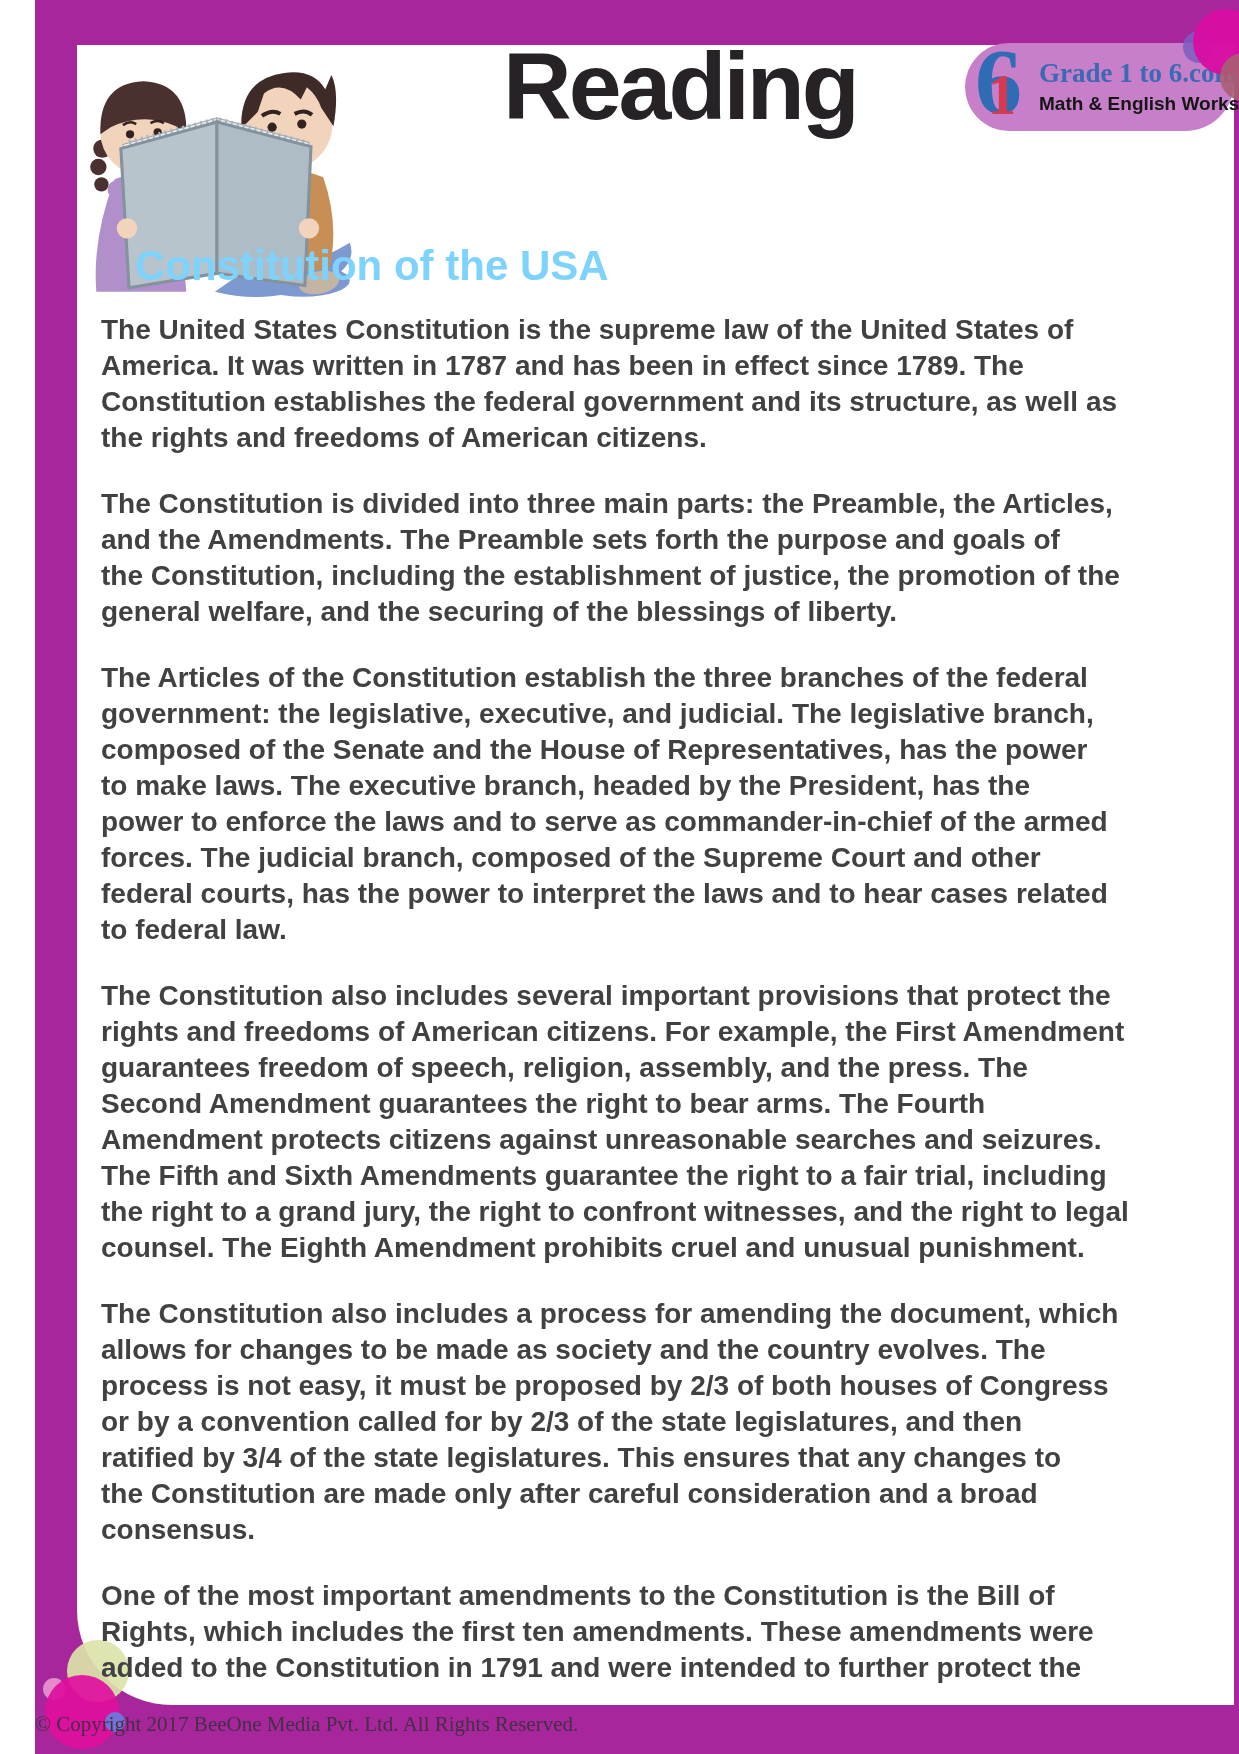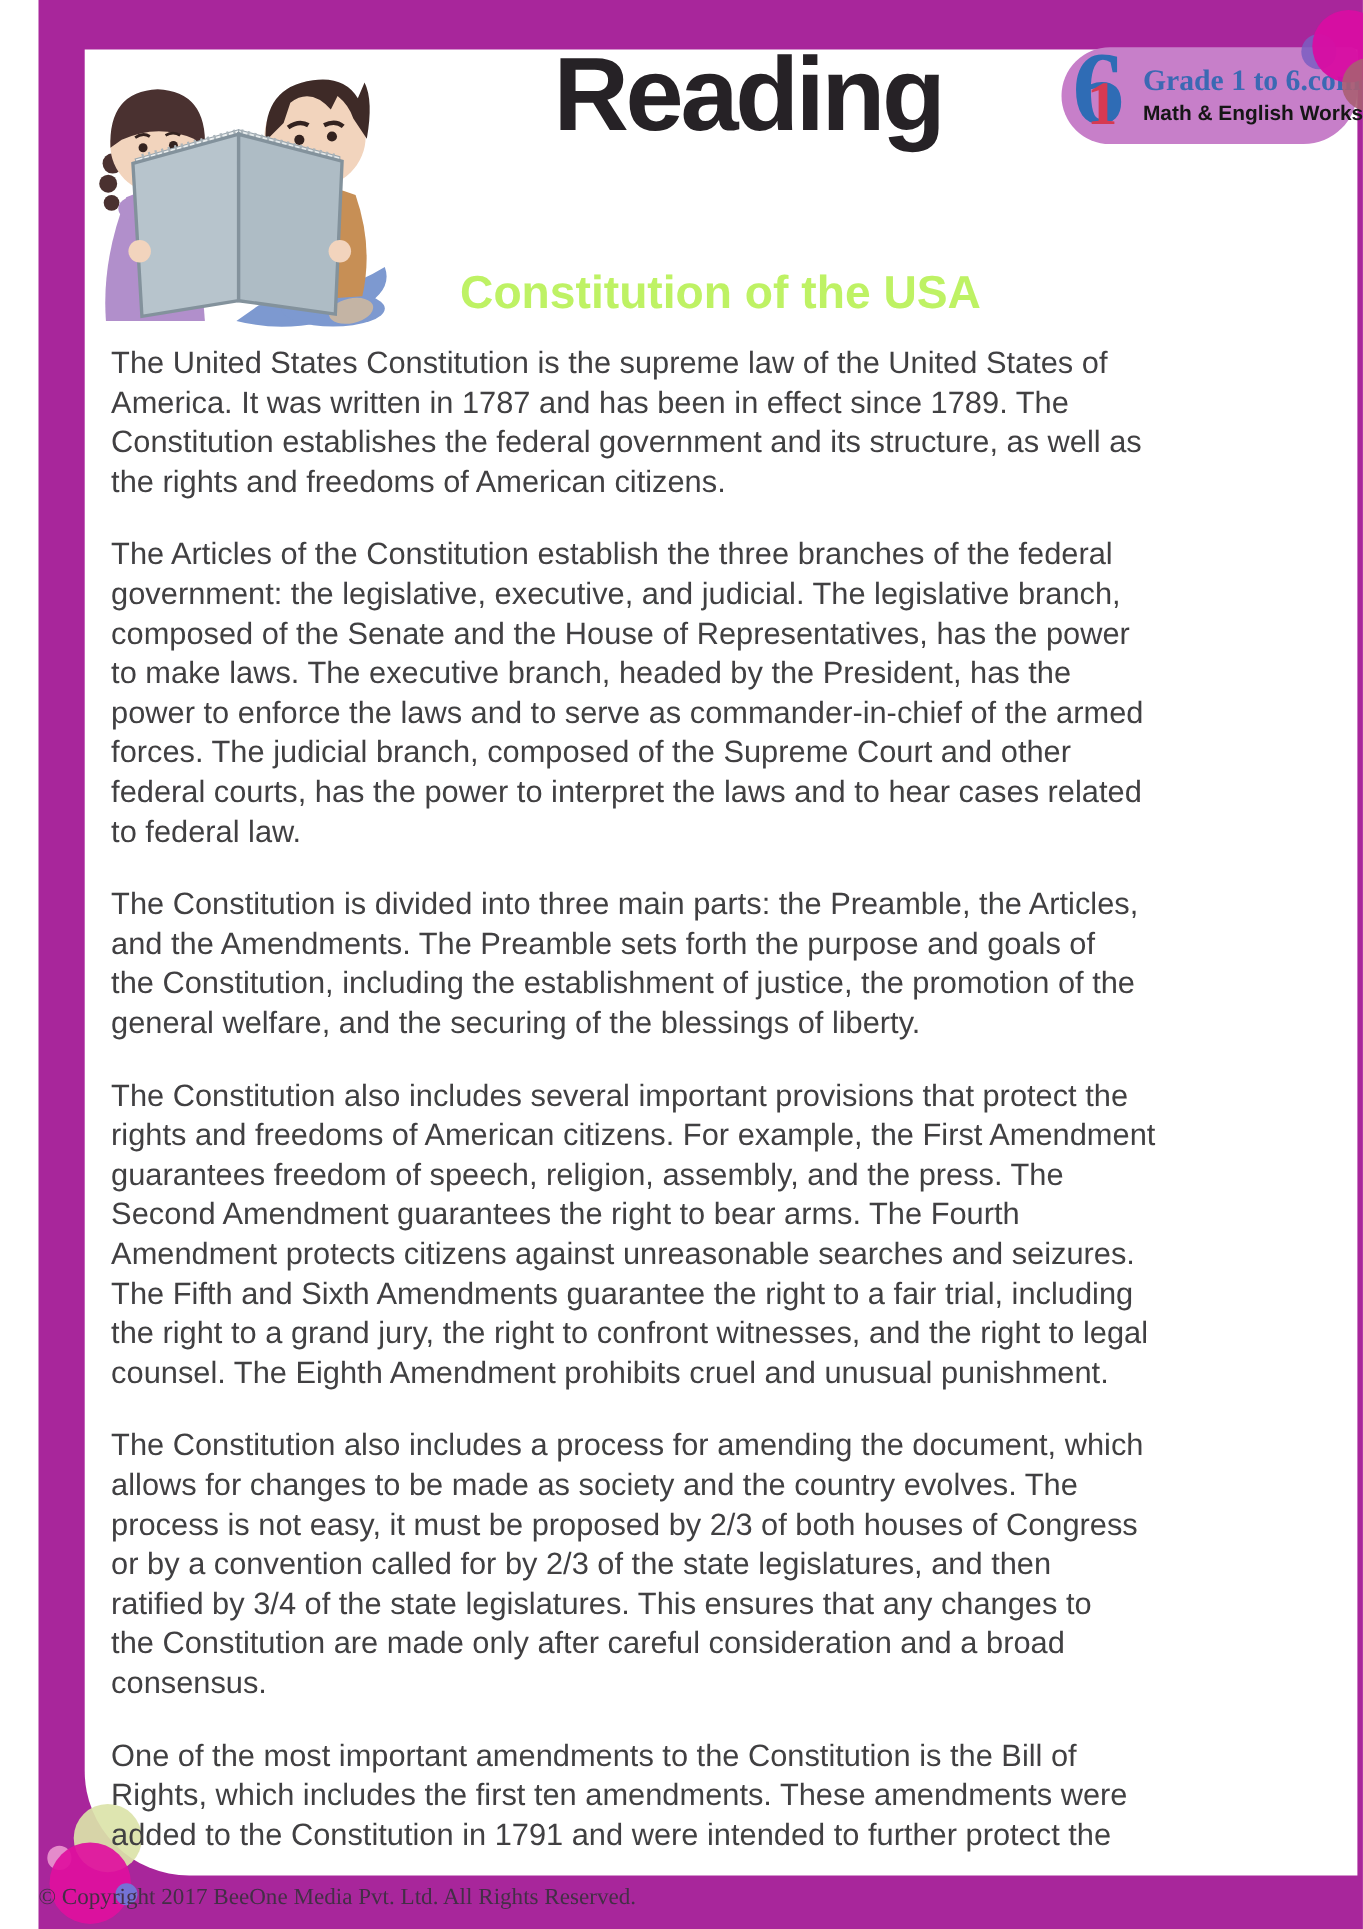--- a/index.html
+++ b/index.html
@@ -57,26 +57,26 @@
   .c-blueviolet{left:1148px;top:31px;width:32px;height:32px;background:#7a5ec2;opacity:.85;}
   .c-magenta{left:1158px;top:9px;width:66px;height:66px;background:#d80da2;opacity:.95;}
   .c-rose{left:1185px;top:53px;width:48px;height:48px;background:#a85f72;opacity:.9;}
   .c-green{left:32px;top:1640px;width:62px;height:62px;background:#dbe3a9;opacity:.92;}
   .c-lightpink{left:8px;top:1678px;width:22px;height:22px;background:#ef9ed3;opacity:.85;}
   .c-pink{left:10px;top:1675px;width:74px;height:74px;background:#e00f9e;opacity:.92;}
   .c-blue{left:70px;top:1712px;width:20px;height:20px;background:#7472d6;}
   
   .subtitle{
     position:absolute;left:100px;top:242px;width:1040px;
-    text-align:center;font-weight:bold;font-size:42px;
-    color:#bef264;letter-spacing:0;
+    text-align:left;font-weight:bold;font-size:42px;
+    color:#7dd3fc;letter-spacing:0;
   }
   .body-paragraphs{
     position:absolute;left:66px;top:312px;width:1130px;
-    font-size:28px;line-height:36px;color:#414042;
+    font-size:28px;line-height:36px;color:#414042;font-weight:bold;
   }
   .body-paragraphs .paragraph{
     white-space:pre-line;
     margin:0 0 30px 0;
   }
   
   .copyright{
     position:absolute;left:0;top:1712px;width:1239px;
     font-family:"Liberation Serif", serif;
     font-size:21px;color:#432f46;
@@ -162,32 +162,32 @@
   <div class="circle c-pink"></div>
   <div class="circle c-blue"></div>
 
   <div class="subtitle">Constitution of the USA</div>
 
   <div class="body-paragraphs">
       <div class="paragraph">The United States Constitution is the supreme law of the United States of
 America. It was written in 1787 and has been in effect since 1789. The
 Constitution establishes the federal government and its structure, as well as
 the rights and freedoms of American citizens.</div>
+      <div class="paragraph">The Constitution is divided into three main parts: the Preamble, the Articles,
+and the Amendments. The Preamble sets forth the purpose and goals of
+the Constitution, including the establishment of justice, the promotion of the
+general welfare, and the securing of the blessings of liberty.</div>
       <div class="paragraph">The Articles of the Constitution establish the three branches of the federal
 government: the legislative, executive, and judicial. The legislative branch,
 composed of the Senate and the House of Representatives, has the power
 to make laws. The executive branch, headed by the President, has the
 power to enforce the laws and to serve as commander-in-chief of the armed
 forces. The judicial branch, composed of the Supreme Court and other
 federal courts, has the power to interpret the laws and to hear cases related
 to federal law.</div>
-      <div class="paragraph">The Constitution is divided into three main parts: the Preamble, the Articles,
-and the Amendments. The Preamble sets forth the purpose and goals of
-the Constitution, including the establishment of justice, the promotion of the
-general welfare, and the securing of the blessings of liberty.</div>
       <div class="paragraph">The Constitution also includes several important provisions that protect the
 rights and freedoms of American citizens. For example, the First Amendment
 guarantees freedom of speech, religion, assembly, and the press. The
 Second Amendment guarantees the right to bear arms. The Fourth
 Amendment protects citizens against unreasonable searches and seizures.
 The Fifth and Sixth Amendments guarantee the right to a fair trial, including
 the right to a grand jury, the right to confront witnesses, and the right to legal
 counsel. The Eighth Amendment prohibits cruel and unusual punishment.</div>
       <div class="paragraph">The Constitution also includes a process for amending the document, which
 allows for changes to be made as society and the country evolves. The

